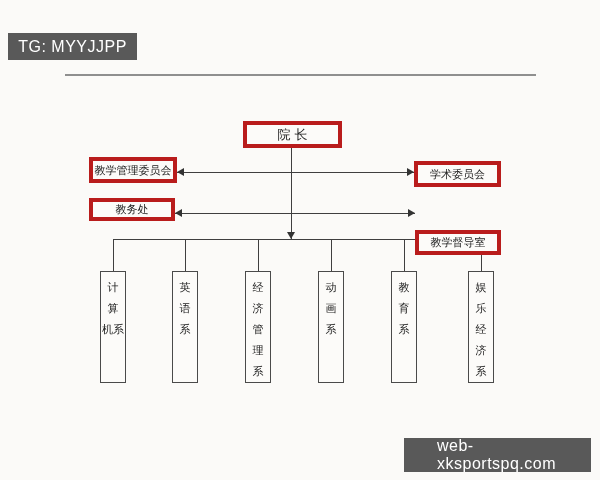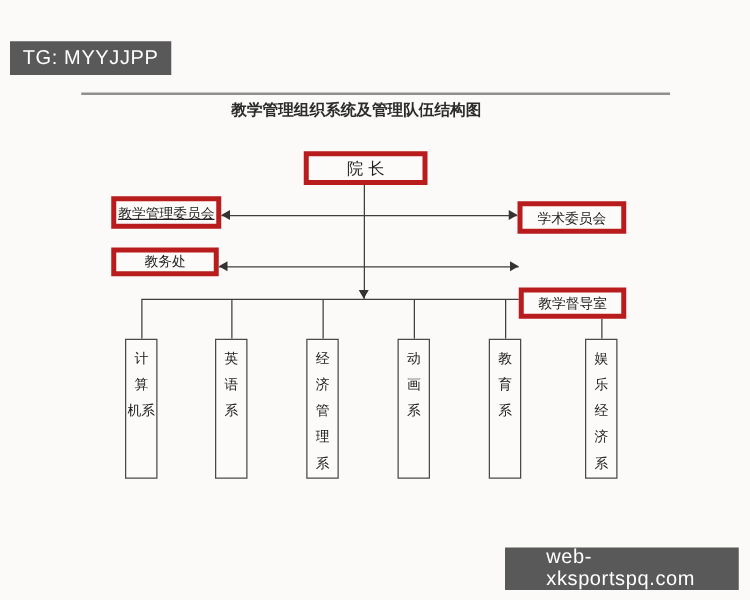--- a/index.html
+++ b/index.html
@@ -46,21 +46,20 @@
 <div class="page">
 
   <div class="badge tl">
     <span>TG: MYYJJPP</span>
   </div>
   <div class="badge br">
     <span>web-xksportspq.com</span>
   </div>
 
   <div class="rule"></div>
-  <div class="title">教学管理组织系统及管理队伍结构图</div>
 
   <div class="node root" style="left:243px; top:121px; width:99px; height:27px;">
     <span>院长</span>
   </div>
 
   <div class="vline" style="left:291px; top:148px; width:1px; height:91px;"></div>
   <div class="hline" style="left:177px; top:172px; width:237px; height:1px;"></div>
   <div class="hline" style="left:175px; top:213px; width:240px; height:1px;"></div>
   <div class="hline" style="left:113px; top:239px; width:369px; height:1px;"></div>
 
@@ -70,21 +69,21 @@
   <div class="vline" style="left:331px; top:240px; width:1px; height:31px;"></div>
   <div class="vline" style="left:404px; top:240px; width:1px; height:31px;"></div>
   <div class="vline" style="left:481px; top:240px; width:1px; height:31px;"></div>
 
   <div class="arrow a-left" style="left:177px; top:168px;"></div>
   <div class="arrow a-right" style="left:407px; top:168px;"></div>
   <div class="arrow a-left" style="left:175px; top:209px;"></div>
   <div class="arrow a-right" style="left:408px; top:209px;"></div>
   <div class="arrow a-down" style="left:287px; top:232px;"></div>
 
-  <div class="node" style="left:89px; top:157px; width:88px; height:26px;text-decoration:underline;">
+  <div class="node" style="left:89px; top:157px; width:88px; height:26px;">
     <span>教学管理委员会</span>
   </div>
   <div class="node" style="left:89px; top:198px; width:86px; height:23px;">
     <span>教务处</span>
   </div>
   <div class="node" style="left:414px; top:161px; width:87px; height:26px;">
     <span>学术委员会</span>
   </div>
   <div class="node" style="left:415px; top:203px; width:86px; height:25px;margin-top:27px;">
     <span>教学督导室</span>

